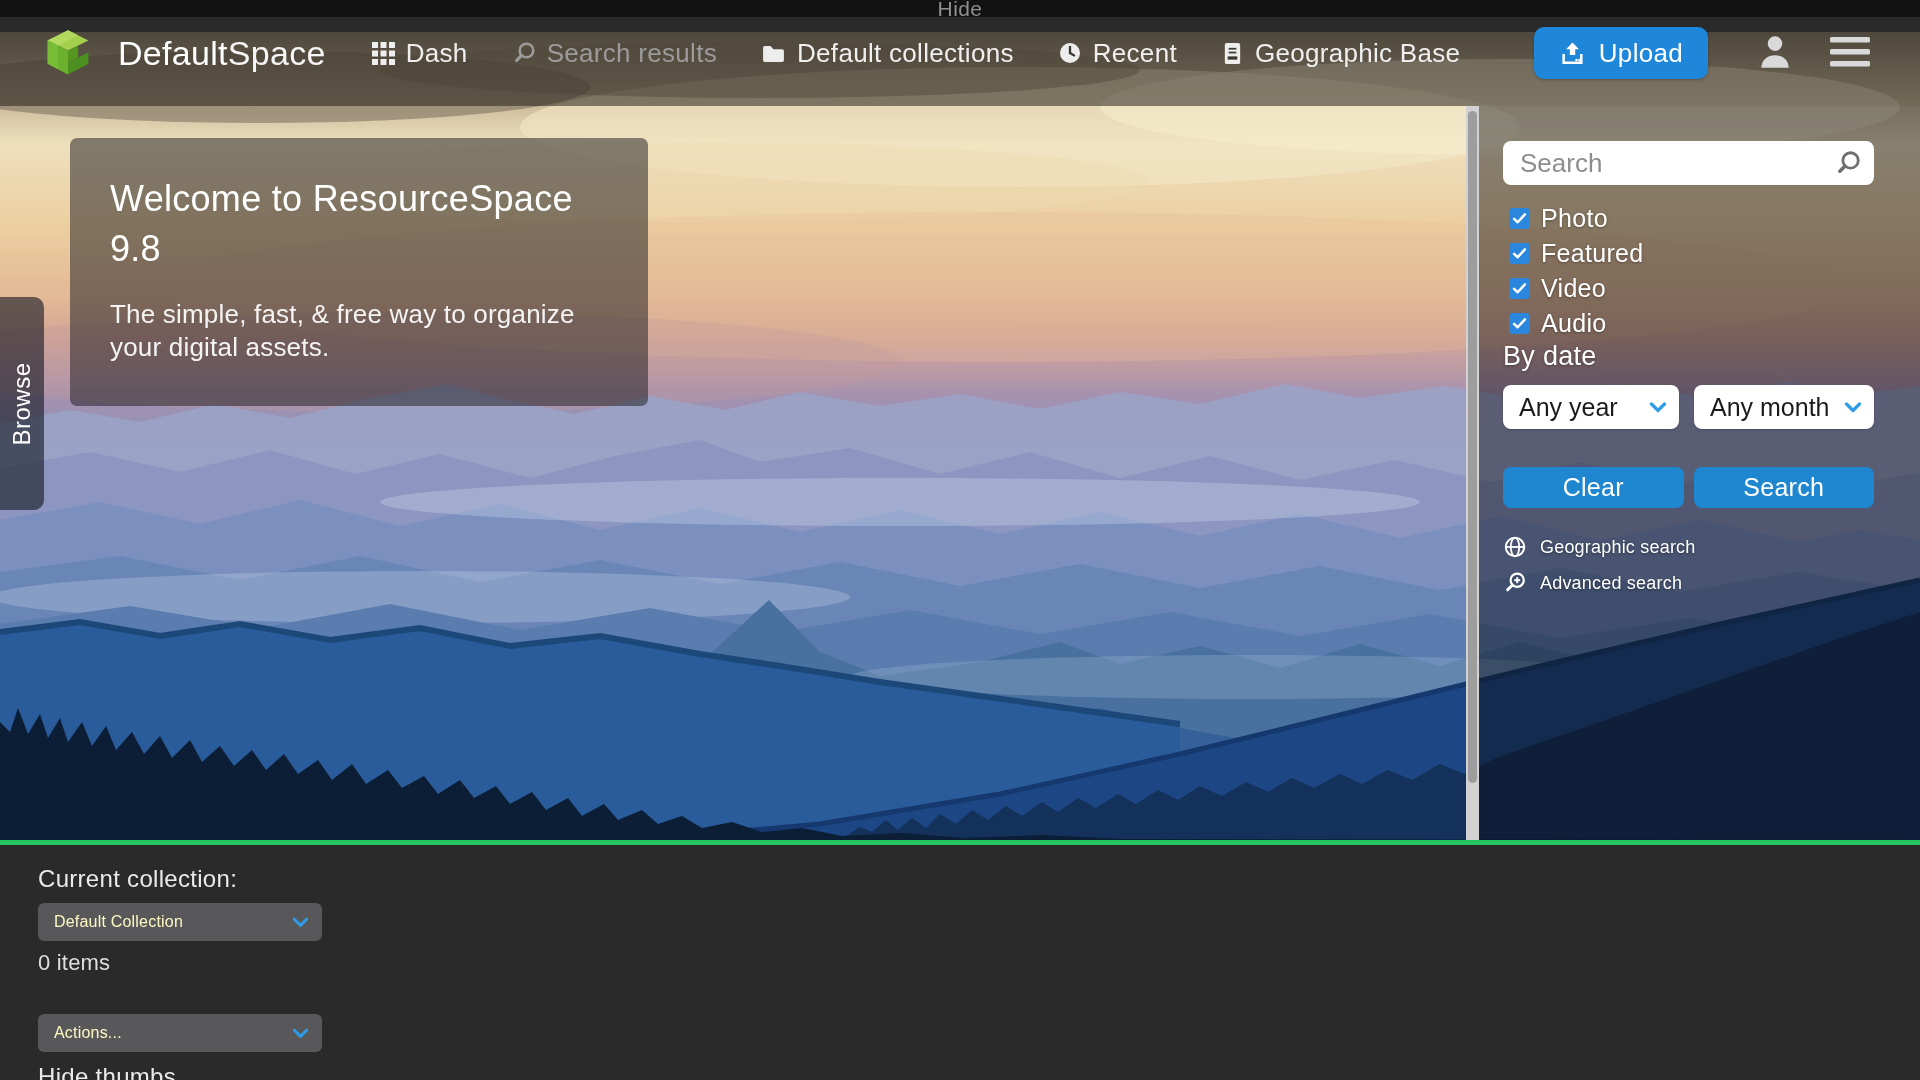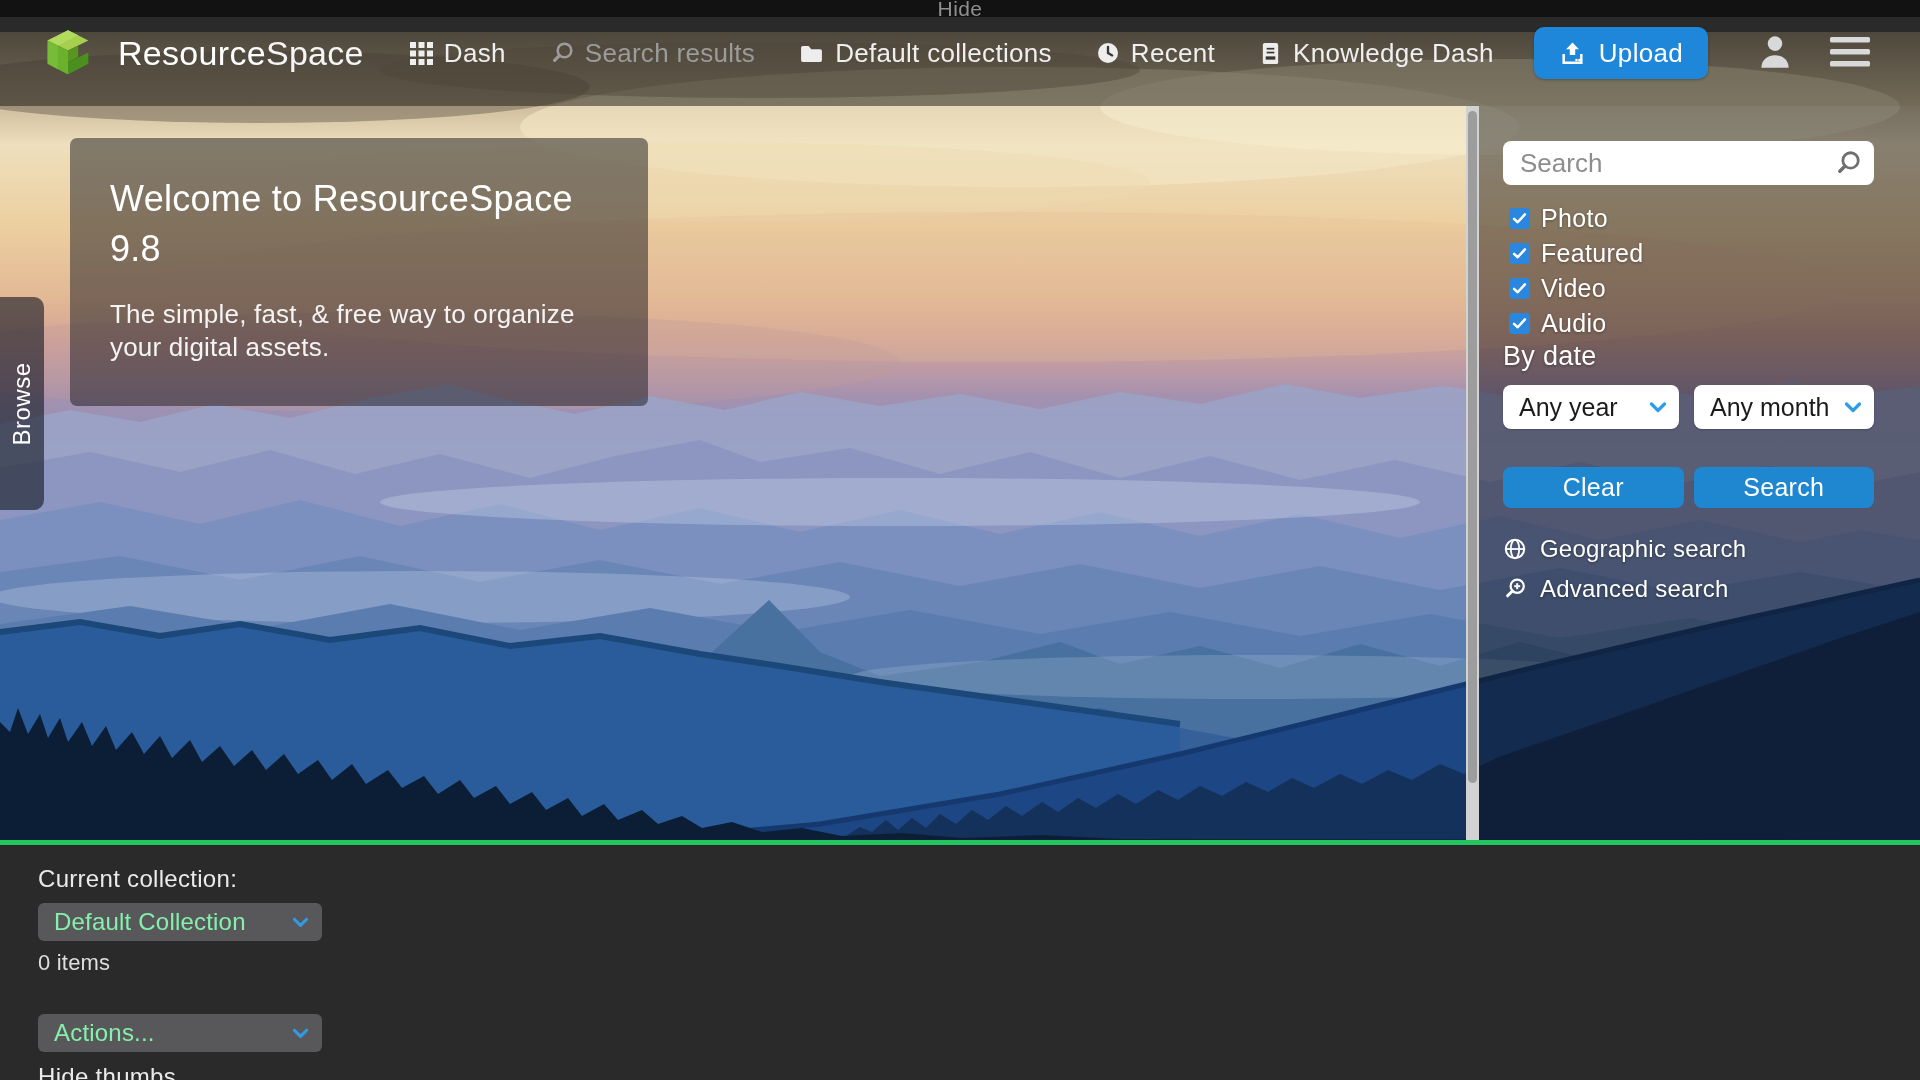--- a/index.html
+++ b/index.html
@@ -77,31 +77,31 @@
   .select-white{position:relative;height:44px;background:#fff;border-radius:8px;
                 display:flex;align-items:center;padding:0 38px 0 16px;font-size:25px;
                 color:#1b1b1b;cursor:pointer;box-shadow:0 1px 2px rgba(0,0,0,.2);}
   .sel-year{width:176px;}
   .sel-month{flex:1;}
   .select-white .chev{position:absolute;right:12px;top:17px;}
   .action-row{display:flex;gap:10px;margin-top:38px;}
   .btn-blue{flex:1;height:41px;background:#1e87d0;border:none;border-radius:8px;color:#fff;
             font-size:25px;letter-spacing:.3px;cursor:pointer;font-family:inherit;}
   .side-links{margin-top:27px;}
-  .side-link{display:flex;align-items:center;gap:13px;font-size:24px;margin-bottom:12px;
+  .side-link{display:flex;align-items:center;gap:13px;font-size:18px;margin-bottom:12px;
              cursor:pointer;letter-spacing:.2px;text-shadow:0 1px 3px rgba(0,0,0,.4);}
 
   
   .collection-bar{position:absolute;left:0;top:840px;width:100%;height:240px;
                   background:#2b2a2b;border-top:5px solid #22c55e;z-index:15;
                   padding:20px 0 0 38px;}
   .coll-label{font-size:24px;color:#eaeaea;letter-spacing:.3px;}
   .gray-select{position:relative;width:284px;height:38px;background:#58585b;border-radius:6px;
-               display:flex;align-items:center;padding:0 42px 0 16px;font-size:24px;
-               color:#86efac;margin-top:10px;cursor:pointer;letter-spacing:.2px;}
+               display:flex;align-items:center;padding:0 42px 0 16px;font-size:16px;
+               color:#fef9c3;margin-top:10px;cursor:pointer;letter-spacing:.2px;}
   .gray-select .chev{position:absolute;right:13px;top:14px;}
   .items-count{margin-top:9px;font-size:22px;color:#dedede;letter-spacing:.2px;}
   .actions-select{margin-top:38px;}
   .hide-thumbs{margin-top:11px;font-size:24px;color:#eaeaea;cursor:pointer;letter-spacing:.3px;}
 </style>
 </head>
 <body>
 
 <div id="stage">
 
@@ -161,21 +161,21 @@
   <div class="header">
     <svg class="logo" width="60" height="76" viewBox="0 0 100 100">
       <polygon points="50,12 84,29 50,46 16,29" fill="#a4d04e"></polygon>
       <polygon points="50,12 67,20.5 33,37.5 16,29" fill="#b4da62" opacity="0.9"></polygon>
       <polygon points="16,29 50,46 50,86 16,68" fill="#6cb12d"></polygon>
       <polygon points="16,29 33,37.5 33,77 16,68" fill="#7abc38" opacity="0.9"></polygon>
       <polygon points="50,46 67,37.5 67,57 50,66" fill="#57961f"></polygon>
       <polygon points="50,66 84,49 84,68 50,86" fill="#4b8f1e"></polygon>
     </svg>
     <div class="brand">
-      <span class="reg">Resource</span><span class="light">Space</span>
+      <span class="reg">Default</span><span class="light">Space</span>
     </div>
 
     <div class="nav">
       <div class="nav-item">
         <svg width="23" height="23" viewBox="0 0 23 23">
           <g fill="#efefef">
             <rect x="0" y="0" width="6" height="6"></rect>
               <rect x="8.5" y="0" width="6" height="6"></rect>
               <rect x="17" y="0" width="6" height="6"></rect>
             <rect x="0" y="8.5" width="6" height="6"></rect>
@@ -209,21 +209,21 @@
         </svg>
         <span>Recent</span>
       </div>
       <div class="nav-item">
         <svg width="23" height="25" viewBox="0 0 24 26">
           <rect x="4" y="2" width="16" height="22" rx="2" fill="#ededed"></rect>
           <line x1="8" y1="8" x2="16" y2="8" stroke="#3a372f" stroke-width="1.8"></line>
           <line x1="8" y1="12" x2="16" y2="12" stroke="#3a372f" stroke-width="1.8"></line>
           <rect x="7" y="16" width="10" height="3.4" fill="#3a372f"></rect>
         </svg>
-        <span>Knowledge Dash</span>
+        <span>Geographic Base</span>
       </div>
     </div>
 
     <div class="spacer"></div>
 
     <button class="upload-btn">
       <svg width="27" height="27" viewBox="0 0 26 26">
         <path fill="#fff" d="M13,2.5 L19.2,9 H15.6 V14.5 H10.4 V9 H6.8 Z"></path>
         <path fill="none" stroke="#fff" stroke-width="2.4" d="M4.5,13.5 V22 H21.5 V13.5"></path>
         <circle cx="16.8" cy="19.2" r="1.2" fill="#fff"></circle>

